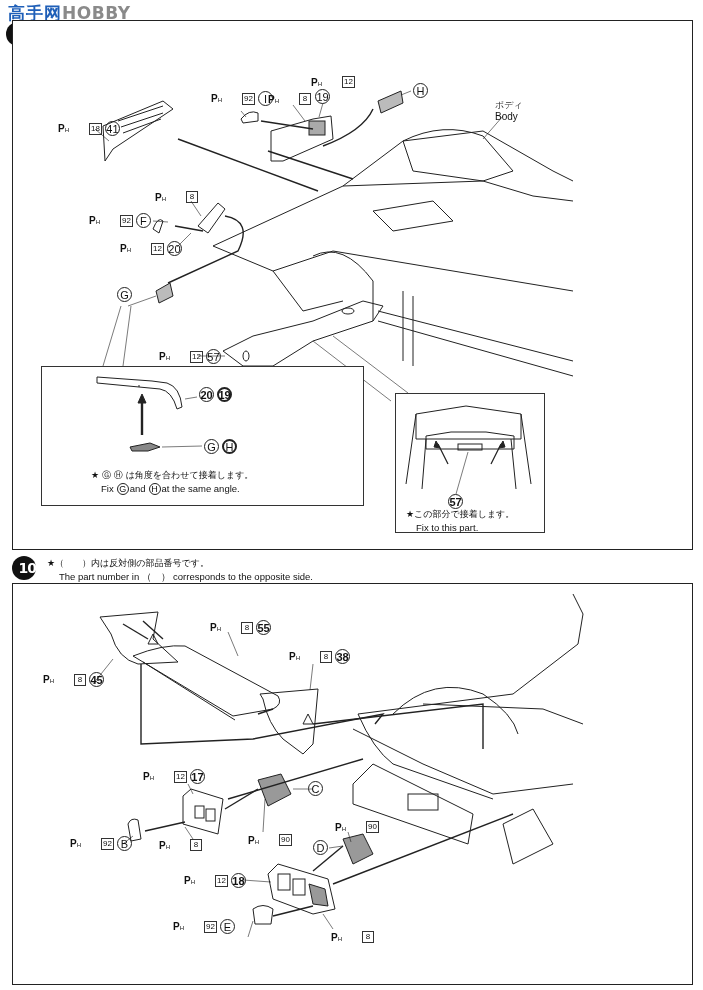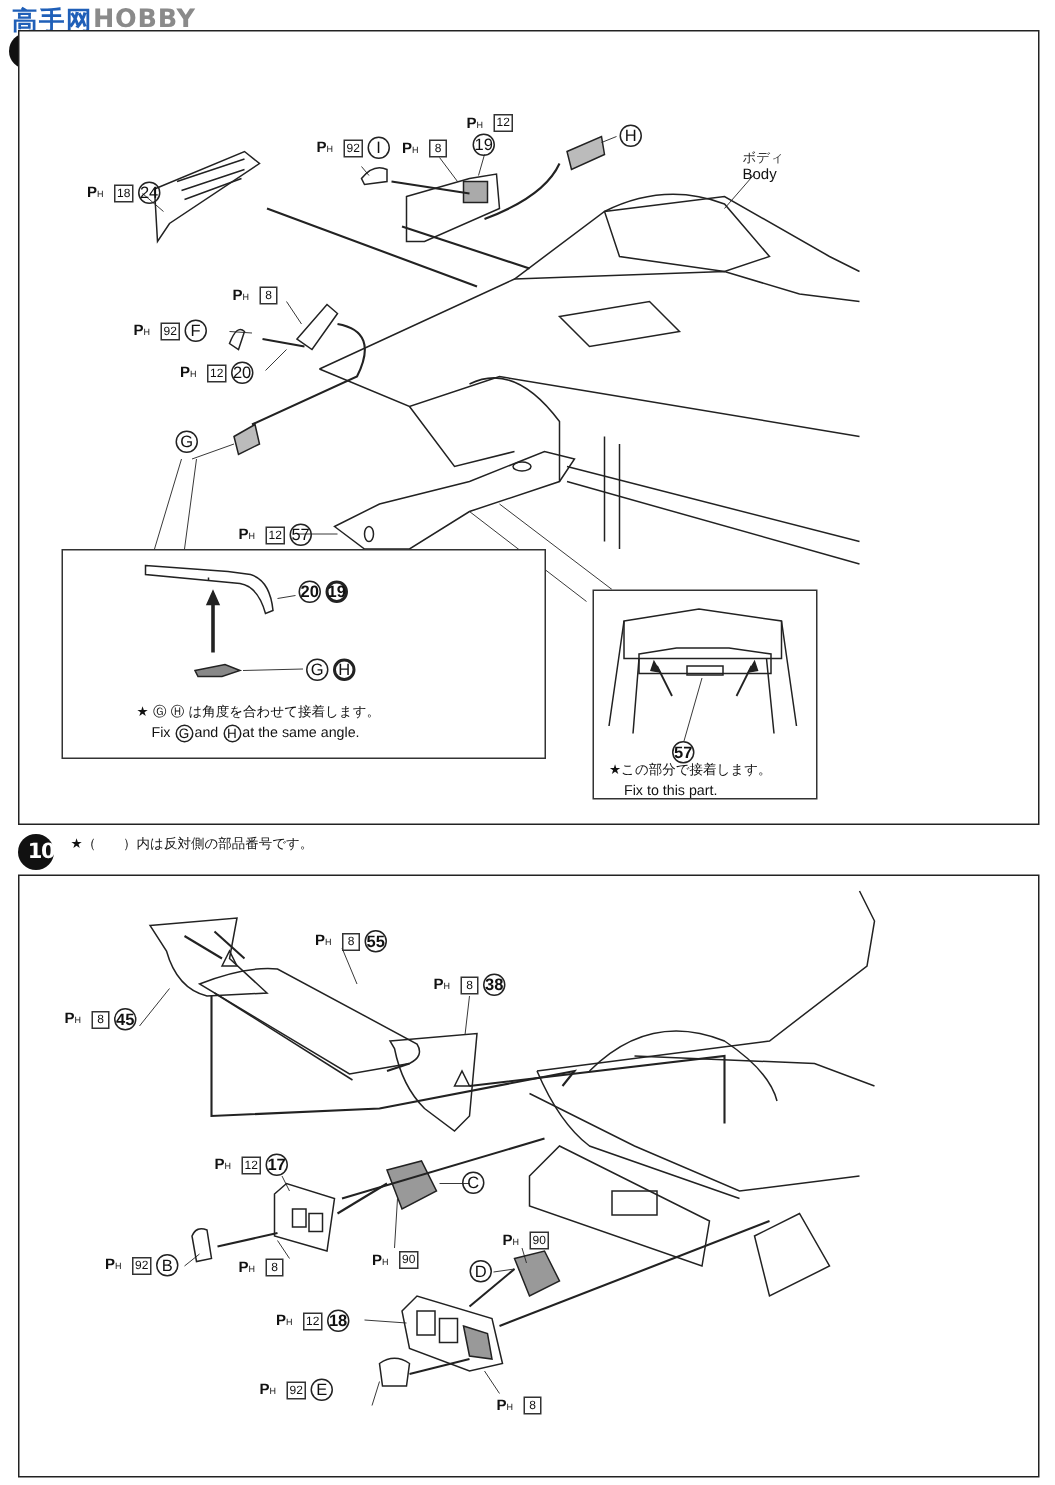--- a/index.html
+++ b/index.html
@@ -23,21 +23,21 @@
     .panel-bottom { left: 12px; top: 583px; width: 681px; height: 402px; }
 
     .inset { position: absolute; border: 1px solid #333; box-sizing: border-box; background: #fff; }
 
     svg.drawing { position: absolute; left: 0; top: 0; overflow: visible; }
 
     .callout { position: absolute; font-size: 9px; white-space: nowrap; display: flex; align-items: center; gap: 1px; }
     .ph { font-weight: bold; font-size: 10px; }
     .ph sub { font-size: 6px; font-weight: normal; vertical-align: baseline; position: relative; top: 0; }
     .sprue { display: inline-block; border: 1px solid #333; font-size: 8px; padding: 0 1px; line-height: 10px;
-             min-width: 8px; text-align: center; margin-left: 6px; }
+             min-width: 8px; text-align: center; margin-left: 19px; }
     .circ { display: inline-flex; align-items: center; justify-content: center; width: 15px; height: 15px;
             border: 1px solid #222; border-radius: 50%; font-size: 11px; margin-left: 2px; box-sizing: border-box; }
     .circ.bold { font-weight: bold; font-size: 11px; }
 
     .note { position: absolute; font-size: 9.5px; line-height: 13px; white-space: nowrap; }
     .note .jp { font-family: "DejaVu Sans", sans-serif; font-size: 9px; }
     .body-label { position: absolute; font-size: 10px; line-height: 12px; text-align: left; }
     .body-label .jp { font-family: Liberation Sans, sans-serif; font-size: 9px; color: #333; }
   </style>
 </head>
@@ -111,21 +111,21 @@
         <line x1="118" y1="285" x2="110" y2="345"></line>
         <line x1="300" y1="320" x2="378" y2="380"></line>
         <line x1="320" y1="315" x2="395" y2="372"></line>
       </g>
     </g>
   </svg>
 
   <div class="callout" style="left:45px; top:100px;">
     <span class="ph">P<sub>H</sub></span>
     <span class="sprue">18</span>
-    <span class="circ">24</span>
+    <span class="circ">41</span>
   </div>
   <div class="callout" style="left:198px; top:70px;">
     <span class="ph">P<sub>H</sub></span>
     <span class="sprue">92</span>
     <span class="circ">I</span>
   </div>
   <div class="callout" style="left:255px; top:72px;">
     <span class="ph">P<sub>H</sub></span>
     <span class="sprue">8</span>
   </div>
@@ -217,20 +217,21 @@
       <span class="circ bold">57</span>
     </div>
     <div class="note" style="left:10px; top:114px;">
       <div class="jp">★この部分で接着します。</div>
       <div style="padding-left:10px;">Fix to this part.</div>
     </div>
   </div>
 
   <div class="note" style="left:34px; top:492px;margin-top:44px;">
     <div class="jp">★（　　）内は反対側の部品番号です。</div>
+    <div style="padding-left:12px;">The part number in （　） corresponds to the opposite side.</div>
   </div>
 </div>
 
 <div class="step-badge" style="left:12px; top:556px;text-align:right;">10</div>
 
 <div class="panel panel-bottom">
   <svg class="drawing" width="681" height="402">
     <g fill="none" stroke="#222" stroke-width="1">
 
       <path d="M87 33 L145 28 L140 55 L165 78 L125 80 Q105 75 98 50 Z"></path>

